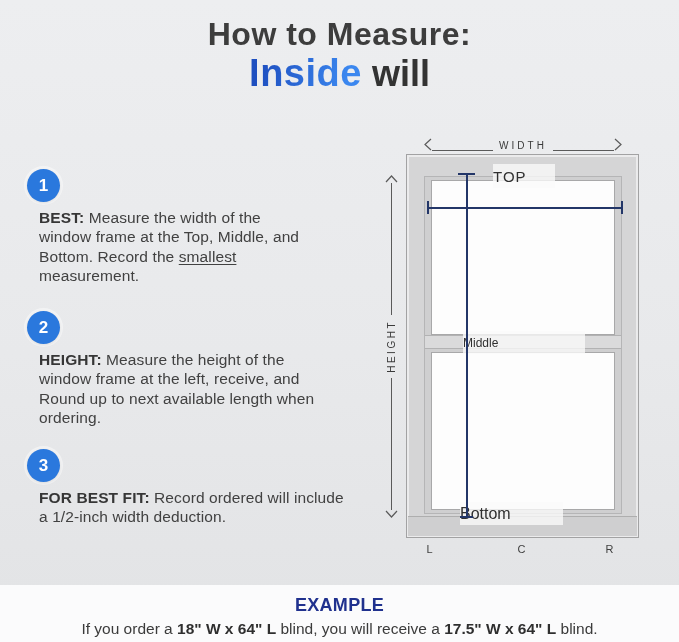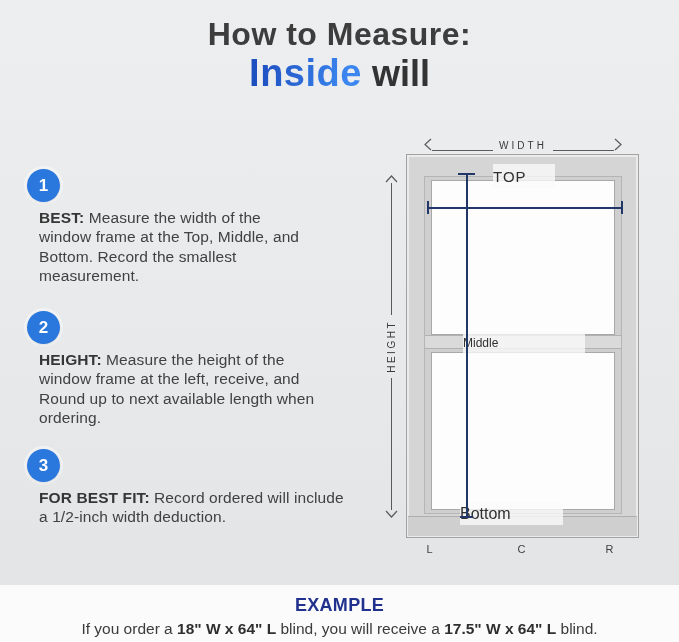--- a/index.html
+++ b/index.html
@@ -25,21 +25,21 @@
   .step { position:absolute; left:27px; width:345px; }
   .step-1 { top:169px; } .step-2 { top:311px; } .step-3 { top:449px; }
   .step-num {
     width:33px; height:33px; border-radius:50%; background:#2a78dd;
     color:#fff; font-size:17px; font-weight:700;
     display:flex; align-items:center; justify-content:center;
     box-shadow:0 0 0 3px rgba(255,255,255,.45), 0 1px 3px rgba(0,0,0,.18);
   }
   .step-text { margin:6px 0 0 12px; font-size:15.5px; line-height:19.3px; color:#414141; letter-spacing:.1px; }
   .step-text .b { font-weight:700; color:#363636; }
-  .step-text .u { text-underline-offset:2px; }
+  .step-text .u { text-decoration:underline; text-underline-offset:2px; }
 
   
   .width-arrow { position:absolute; left:423px; top:137px; width:200px; height:14px; display:flex; align-items:flex-end; }
   .height-arrow { position:absolute; left:383px; top:174px; width:16px; height:345px; display:flex; flex-direction:column; align-items:center; }
   .aline-h { height:1px; flex:1 1 auto; background:#5a5a5a; }
   .aline-v { width:1px; flex:1 1 auto; background:#5a5a5a; }
   .alabel { font-size:10px; letter-spacing:3px; color:#3a3a3a; padding:0 6px; white-space:nowrap; }
   .alabel-v { writing-mode:vertical-rl; transform:rotate(180deg); font-size:10px; letter-spacing:2.5px; color:#3a3a3a; padding:5px 0; }
   .chev { flex:0 0 auto; display:block; }
 

